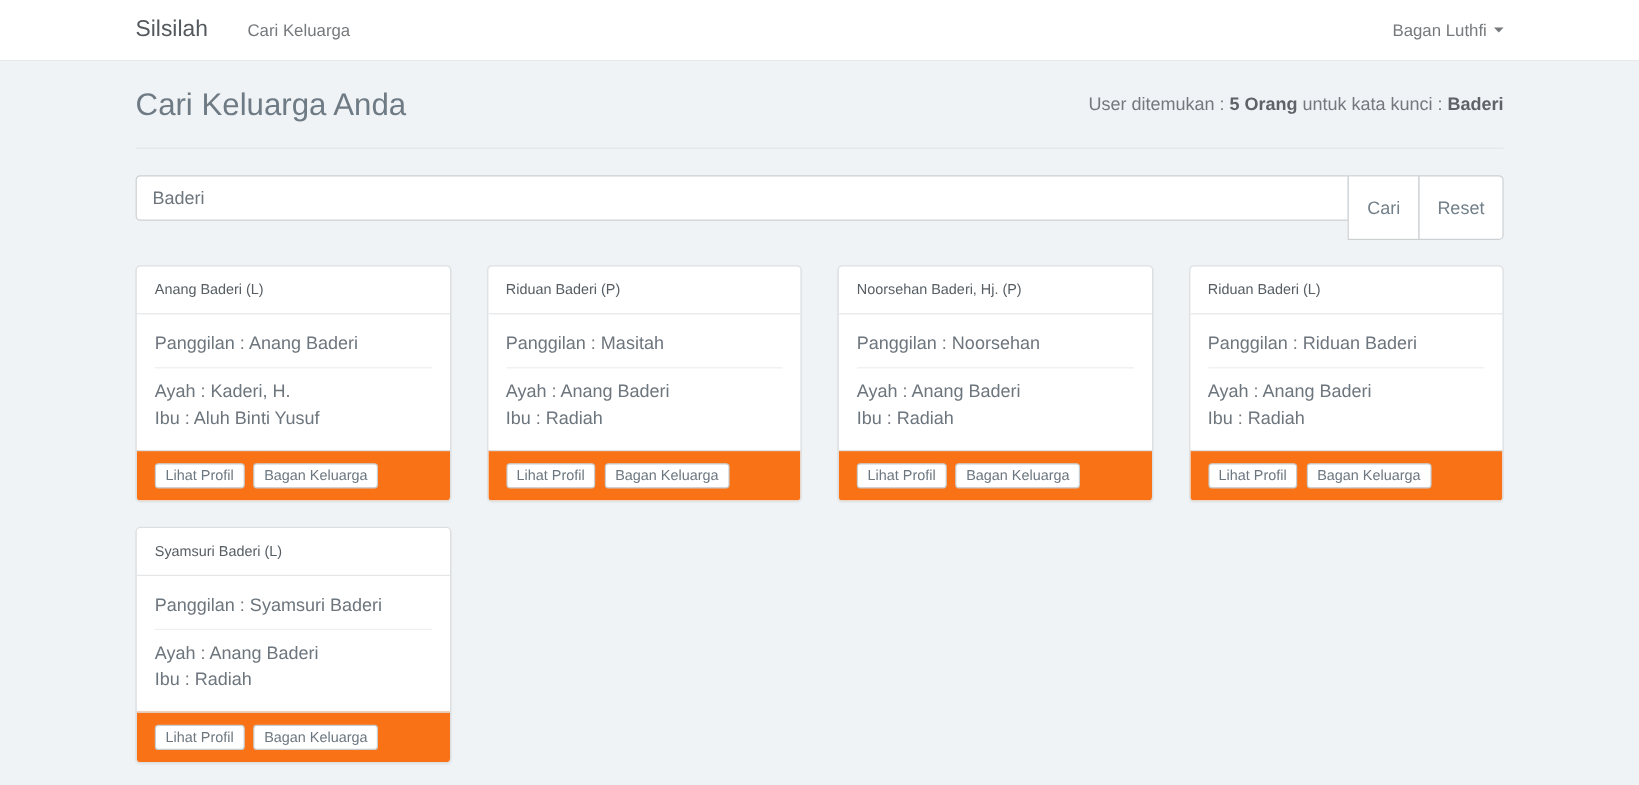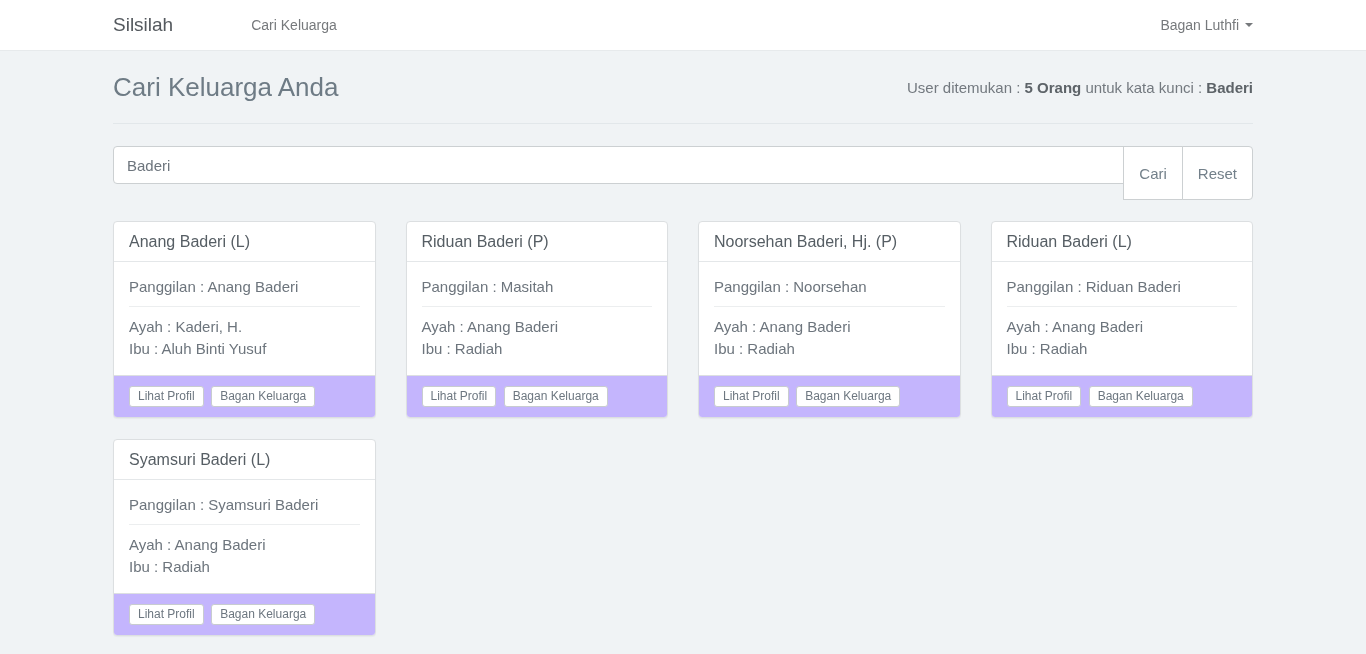--- a/index.html
+++ b/index.html
@@ -15,21 +15,20 @@
   
   .navbar {
     height: 51px;
     background: #ffffff;
     border-bottom: 1px solid #e7eaec;
   }
   .navbar .container {
     height: 100%;
     display: flex;
     align-items: center;
-    gap: 45px;
   }
   .brand {
     font-size: 19px;
     color: #54595e;
     text-decoration: none;
     cursor: pointer;
   }
   .nav-link {
     font-size: 14px;
     color: #76797c;
@@ -115,40 +114,40 @@
   }
   .panel {
     background: #ffffff;
     border: 1px solid #dcdfe1;
     border-radius: 4px;
     box-shadow: 0 1px 1px rgba(0,0,0,0.04);
     overflow: hidden;
   }
   .panel-heading {
     padding: 10px 15px;
-    font-size: 16px;
+    font-size: 12px;
     color: #565e64;
     border-bottom: 1px solid #e4e7e9;
     line-height: 19px;
   }
   .panel-body {
     padding: 14px 15px 15px 15px;
     font-size: 15px;
     color: #6d757d;
   }
   .panel-body .line { line-height: 21px; }
   .panel-body hr {
     border: none;
     border-top: 1px solid #eceeef;
     margin: 9px 0;
   }
   .parents .line { line-height: 22px; }
   .panel-footer {
     padding: 10px 15px;
-    background: #c4b5fd;
+    background: #f97316;
     border-top: 1px solid #dcdfe1;
   }
   .btn-xs {
     padding: 2px 8px 3px 8px;
     font-size: 12px;
     font-family: inherit;
     color: #6d7780;
     background: #ffffff;
     border: 1px solid #c8cccf;
     border-radius: 3px;

